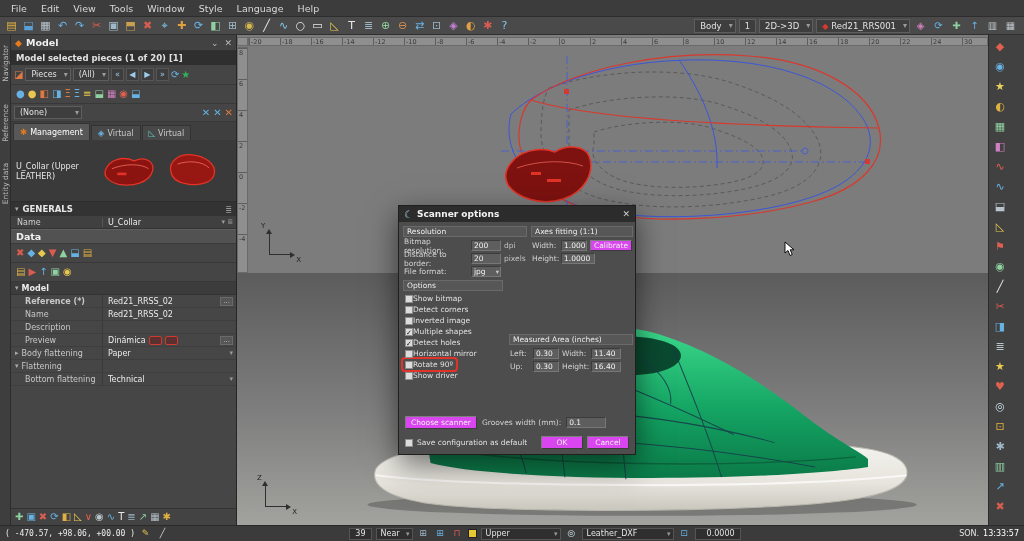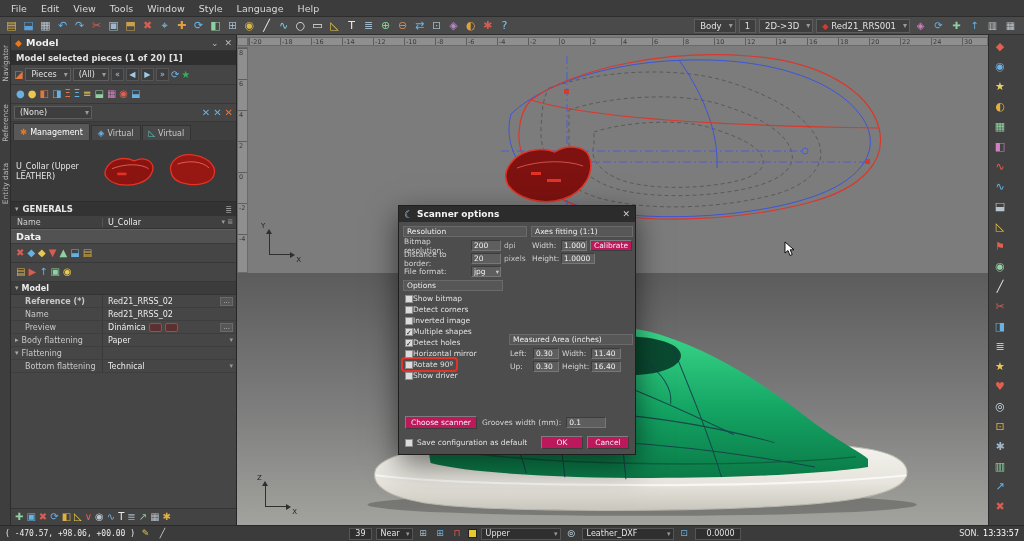--- a/index.html
+++ b/index.html
@@ -46,21 +46,21 @@
   .pieces-row { height:20px; background:#454545; border-bottom:1px solid #383838; display:flex;
                 align-items:center; gap:2px; padding:0 3px; flex:none; }
   .pieces-row .dd { height:13px; line-height:11px; font-size:8px; }
   .nav-btn { width:13px; height:13px; background:#3d3d3d; border:1px solid #565656; color:#9ecbe8;
              font-size:8px; display:flex; align-items:center; justify-content:center; }
   .icons-row { height:19px; background:#454545; border-bottom:1px solid #383838; display:flex;
                align-items:center; gap:3px; padding:0 5px; flex:none; }
   .pi { font-size:10px; line-height:1; }
   .none-row { height:18px; background:#454545; border-bottom:1px solid #383838; display:flex;
               align-items:center; gap:3px; padding:0 3px; flex:none; }
-  .none-row .dd { width:78px; height:13px; line-height:11px; font-size:8px; }
+  .none-row .dd { width:68px; height:13px; line-height:11px; font-size:8px; }
   .none-row .sp { flex:1; }
   .tabs-row { height:18px; background:#3f3f3f; display:flex; align-items:flex-end; gap:1px;
               padding:0 2px; flex:none; }
   .tab { height:15px; display:flex; align-items:center; gap:3px; padding:0 6px; background:#484848;
          border:1px solid #333; border-bottom:none; font-size:8px; color:#c8c8c8; }
   .tab[data-active="true"] { height:17px; background:#585858; color:#fff; }
   .tab .tab-ic { font-size:8.5px; font-style:normal; }
   .preview-area { height:62px; background:#3a3a3a; border-bottom:1px solid #2d2d2d; position:relative; flex:none; }
   .preview-caption { position:absolute; left:5px; top:22px; width:78px; font-size:8px; color:#e6e6e6; line-height:1.2; }
   .blob1 { position:absolute; left:88px; top:10px; width:60px; height:40px; }
@@ -135,21 +135,21 @@
            color:#ececec; margin-bottom:2px; font-size:7.5px; }
   .drow { display:flex; align-items:center; height:13px; gap:3px; padding:0 1px; }
   .dlabel { width:64px; color:#d4d4d4; font-size:7.5px; flex:none; }
   .dunit { color:#c4c4c4; font-size:7.5px; }
   .inp { position:relative; display:inline-block; background:#5e5e5e; border:1px solid #777;
          border-top-color:#3c3c3c; border-left-color:#3c3c3c; height:11px; line-height:9px;
          padding:0 2px; color:#f4f4f4; font-size:7.5px; overflow:hidden; }
   .inp[data-dd="true"]::after { content:"▾"; position:absolute; right:1px; top:1px; font-size:6.5px; color:#c8c8c8; }
   .w30 { width:30px; } .w34 { width:34px; } .w40 { width:40px; }
   .alabel { width:26px; flex:none; font-size:7.5px; color:#d4d4d4; }
-  .btn { display:inline-flex; align-items:center; justify-content:center; background:#be185d;
+  .btn { display:inline-flex; align-items:center; justify-content:center; background:#d946ef;
          border:1px solid #7d7d7d; border-bottom-color:#3c3c3c; border-right-color:#3c3c3c;
          color:#f0f0f0; font-size:7.5px; height:13px; padding:0 5px; font-family:inherit; }
   .opt { display:flex; align-items:center; gap:0; height:11px; padding:0 3px 0 2px; width:max-content; }
   .opt[data-highlight="true"] { box-shadow:0 0 0 2px #e0342a; border-radius:2px; }
   .cb { width:8px; height:8px; background:#dcdcdc; border:1px solid #8e8e8e; color:#1c1c1c;
         font-size:7px; line-height:8px; text-align:center; flex:none; }
   .opt-label { font-size:7.5px; color:#e0e0e0; white-space:nowrap; }
   .nlabel { width:40px; flex:none; font-size:7.5px; color:#d4d4d4; }
   .ninp { flex:1; }
   .mlabel { flex:none; font-size:7.5px; color:#d4d4d4; }
@@ -447,20 +447,26 @@
         <span class="pl" style="font-weight:bold">Reference (*)</span>
         <span class="pv">
           <span>Red21_RRSS_02</span>
           <button class="more">...</button>
         </span>
       </div>
       <div class="prow">
         <span class="pl">Name</span>
         <span class="pv">
           <span>Red21_RRSS_02</span>
+        </span>
+      </div>
+      <div class="prow">
+        <span class="pl">Description</span>
+        <span class="pv">
+          <span></span>
         </span>
       </div>
       <div class="prow">
         <span class="pl">Preview</span>
         <span class="pv">
           <span>Dinámica</span>
           <span class="badge"></span>
           <span class="badge"></span>
           <button class="more">...</button>
         </span>

